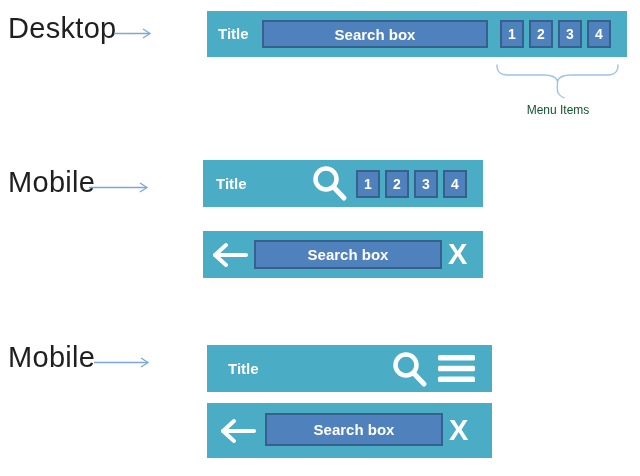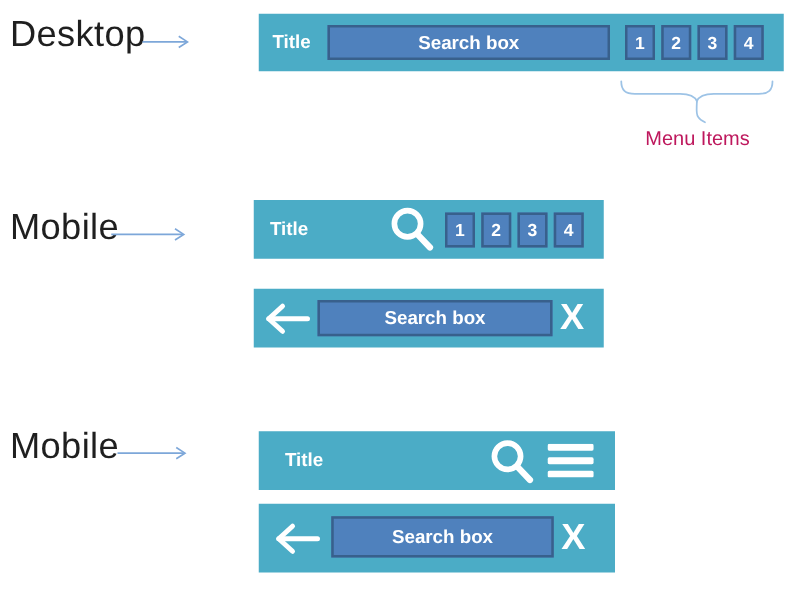--- a/index.html
+++ b/index.html
@@ -38,21 +38,21 @@
   .icon-search line { stroke:#ffffff; stroke-width:5; stroke-linecap:round; }
   .icon-back line { stroke:#ffffff; stroke-width:4; stroke-linecap:round; }
   .icon-back polyline { stroke:#ffffff; stroke-width:4; fill:none; stroke-linecap:round; stroke-linejoin:round; }
   .icon-menu rect { fill:#ffffff; }
   .close-x {
     position:absolute; color:#ffffff; font-size:29px; font-weight:600;
     line-height:30px;
   }
   .brace path { stroke:#9dc3e6; stroke-width:1.4; fill:none; stroke-linecap:round; }
   .annotation {
-    position:absolute; font-size:16px; color:#be185d; text-align:center;
+    position:absolute; font-size:12px; color:#14532d; text-align:center;
   }
 </style>
 </head>
 <body>
 
 <div class="canvas">
 
   <div class="section-label" style="left:8px; top:12px;">Desktop</div>
 
   <svg class="ptr-arrow" style="left:113px; top:27px;" width="40" height="13" viewBox="0 0 40 13">

